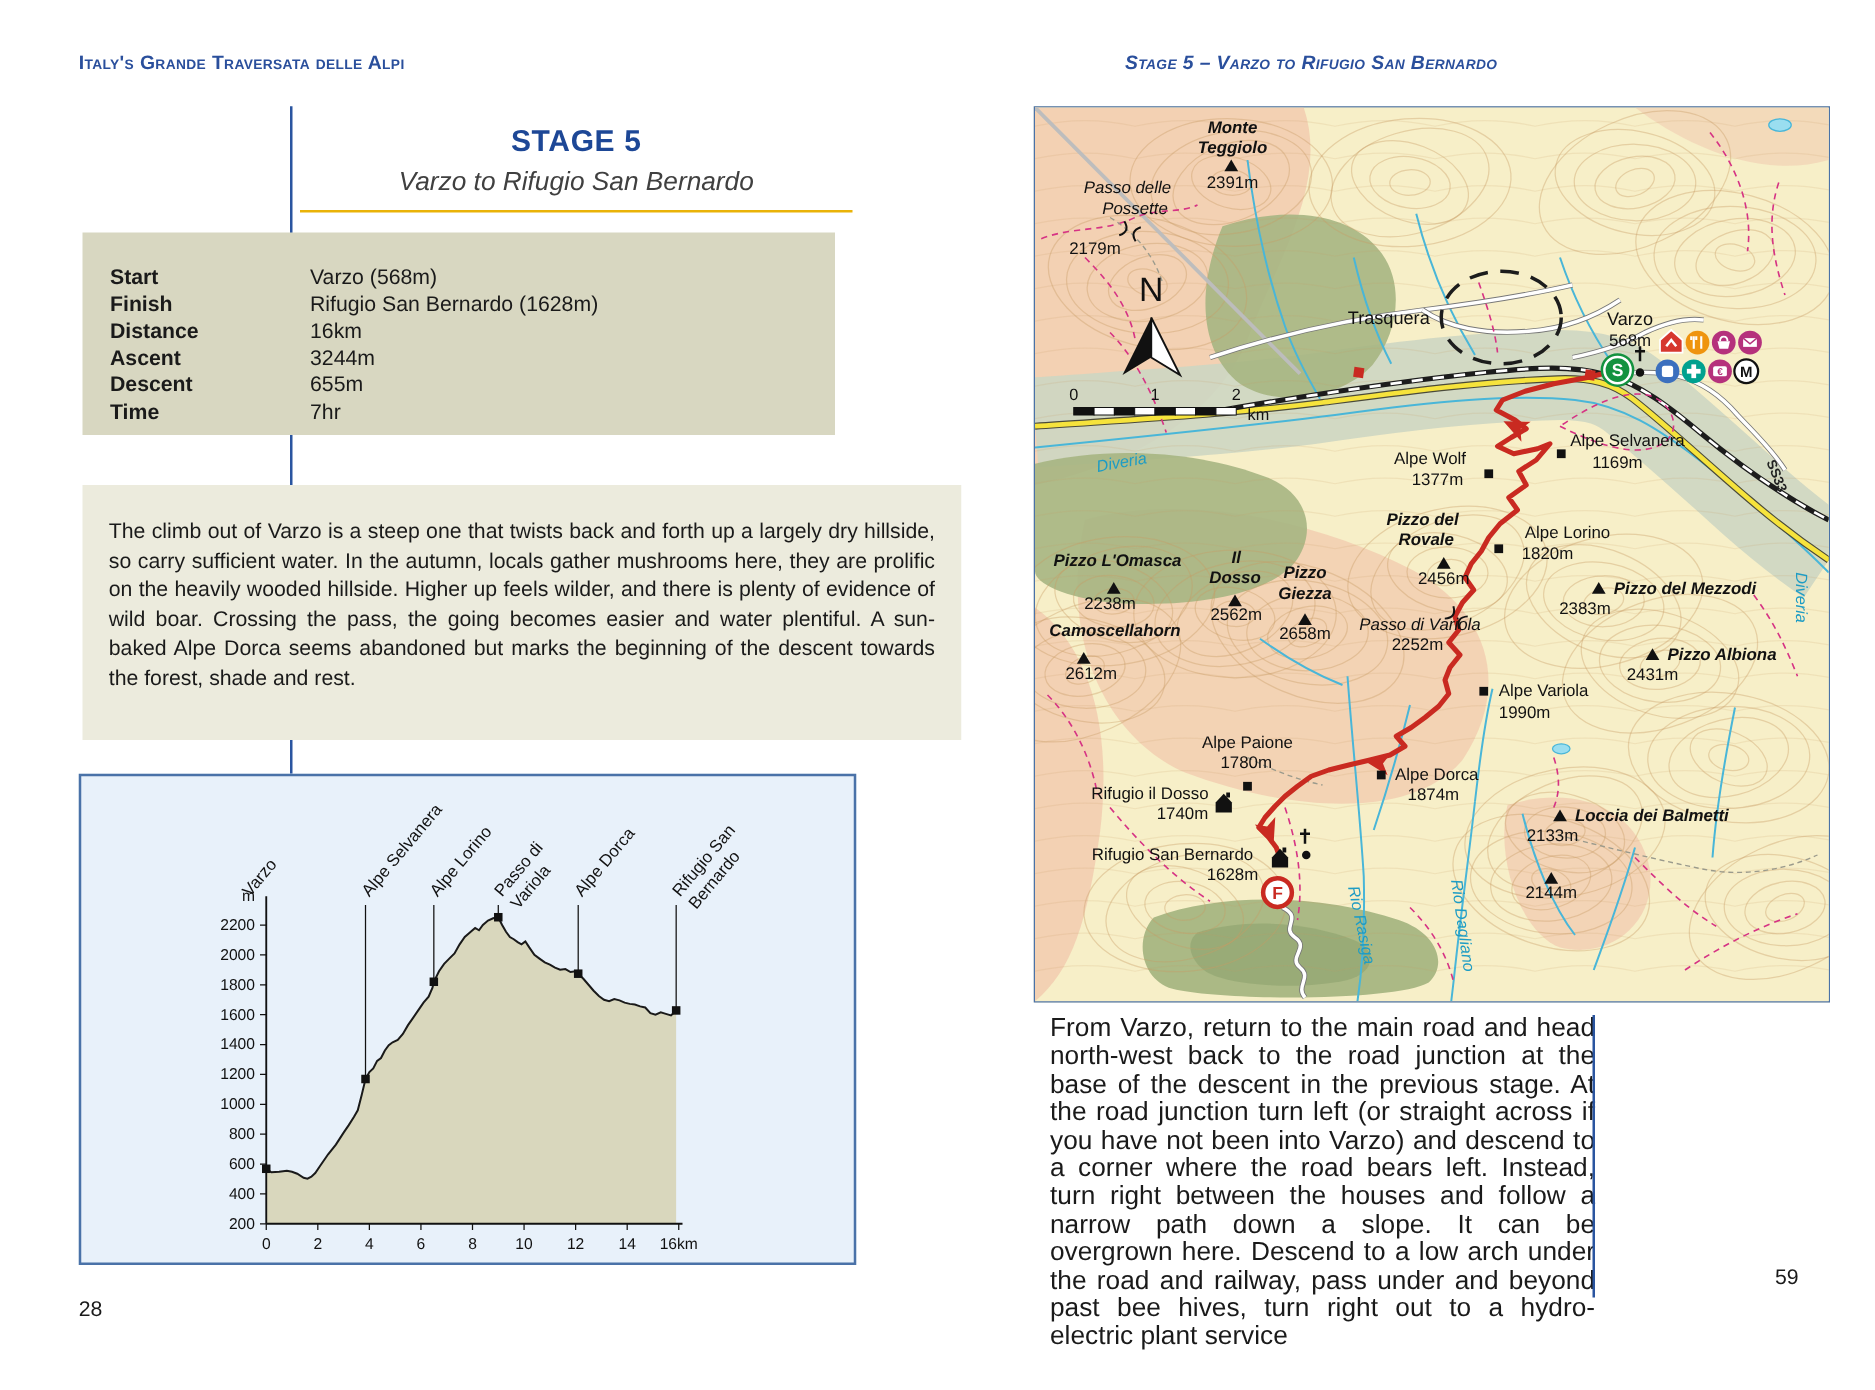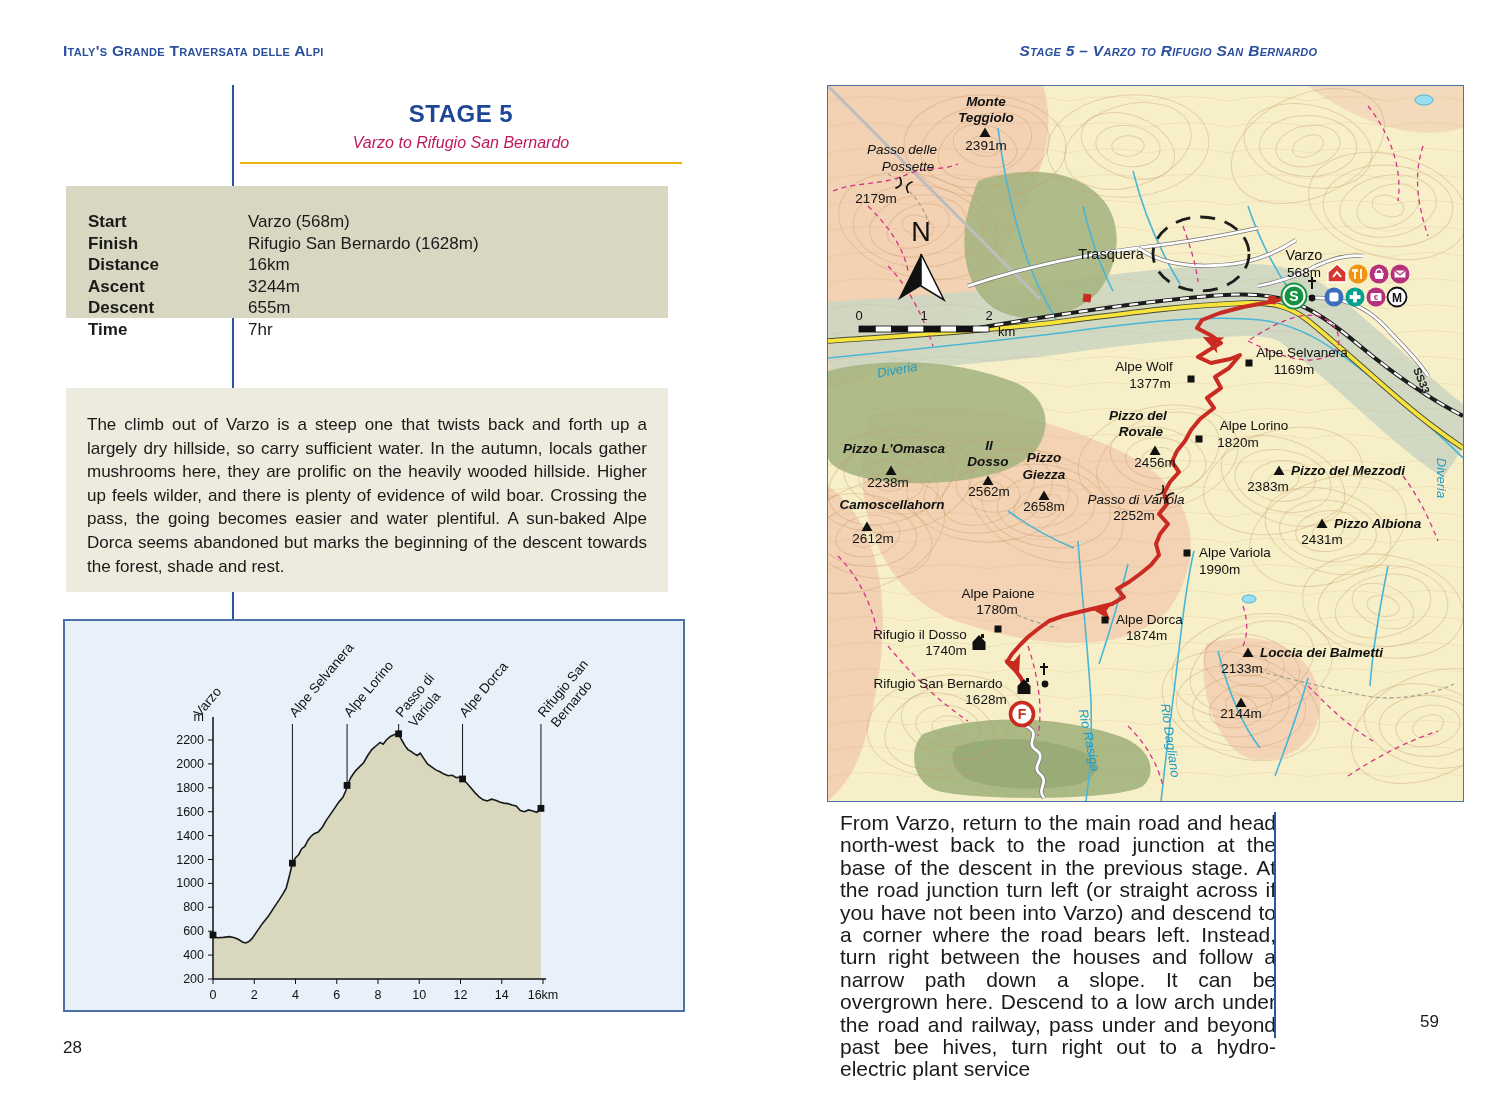--- a/index.html
+++ b/index.html
@@ -1,32 +1,32 @@
 <!DOCTYPE html>
 <html><head>
 <meta charset="utf-8">
 <style>
   html,body{margin:0;padding:0;background:#ffffff;}
   body{width:1500px;height:1112px;position:relative;font-family:"Liberation Sans",sans-serif;color:#1a1a1a;}
   .abs{position:absolute;}
   
   .runhead{font-size:15.5px;font-weight:bold;font-variant:small-caps;color:#2a4f9c;letter-spacing:.3px;}
-  .runhead.rh-right{font-style:italic;text-align:center;}
+  .runhead.rh-right{font-style:italic;text-align:left;}
   
   .vrule{width:2px;background:#2a55a0;}
   
   .stage-head{left:240px;top:100px;width:442px;text-align:center;border-bottom:2px solid #eab308;padding-bottom:10px;}
   .stage-title{font-size:24px;font-weight:bold;color:#1d4796;letter-spacing:.5px;}
-  .stage-sub{font-size:16px;font-style:italic;color:#be185d;margin-top:6px;}
-  
-  .info-box{left:66px;top:186px;width:602px;height:132px;background:#d8d7c1;z-index:2;padding:25px 0 16px 22px;box-sizing:border-box;}
+  .stage-sub{font-size:21px;font-style:italic;color:#404040;margin-top:6px;}
+  
+  .info-box{left:66px;top:186px;width:602px;height:162px;background:#d8d7c1;z-index:2;padding:25px 0 16px 22px;box-sizing:border-box;}
   .info-row{display:flex;line-height:21.5px;font-size:17px;}
   .info-label{width:160px;font-weight:bold;}
   
-  .intro-box{left:66px;top:388px;width:602px;height:204px;background:#ecebdd;z-index:2;box-sizing:border-box;padding:25px 21px 0 21px;}
+  .intro-box{left:66px;top:388px;width:703px;height:204px;background:#ecebdd;z-index:2;box-sizing:border-box;padding:25px 21px 0 21px;}
   .intro-text{font-size:17px;line-height:23.6px;text-align:justify;}
   
   .chart-box{left:63px;top:619px;width:622px;height:393px;background:#e8f1fa;border:2px solid #4a72a8;box-sizing:border-box;z-index:2;}
   
   .map-frame{left:827px;top:85px;width:635px;height:715px;border:1.5px solid #4a72a8;box-sizing:content-box;background:#f7efc8;}
   .body-text{left:840px;top:812px;width:436px;font-size:21px;line-height:22.4px;text-align:justify;}
   .pageno{font-size:17px;}
   
   .tickl{font-size:12.5px;fill:#111;font-family:"Liberation Sans",sans-serif;}
   .wpl{font-size:13.5px;fill:#111;font-family:"Liberation Sans",sans-serif;}

